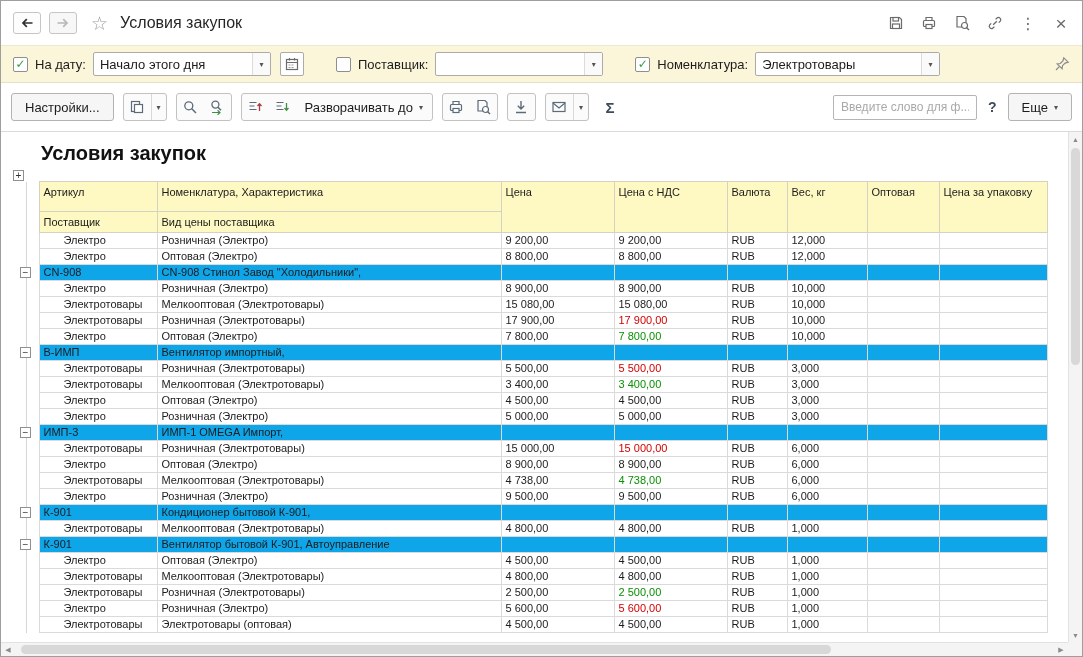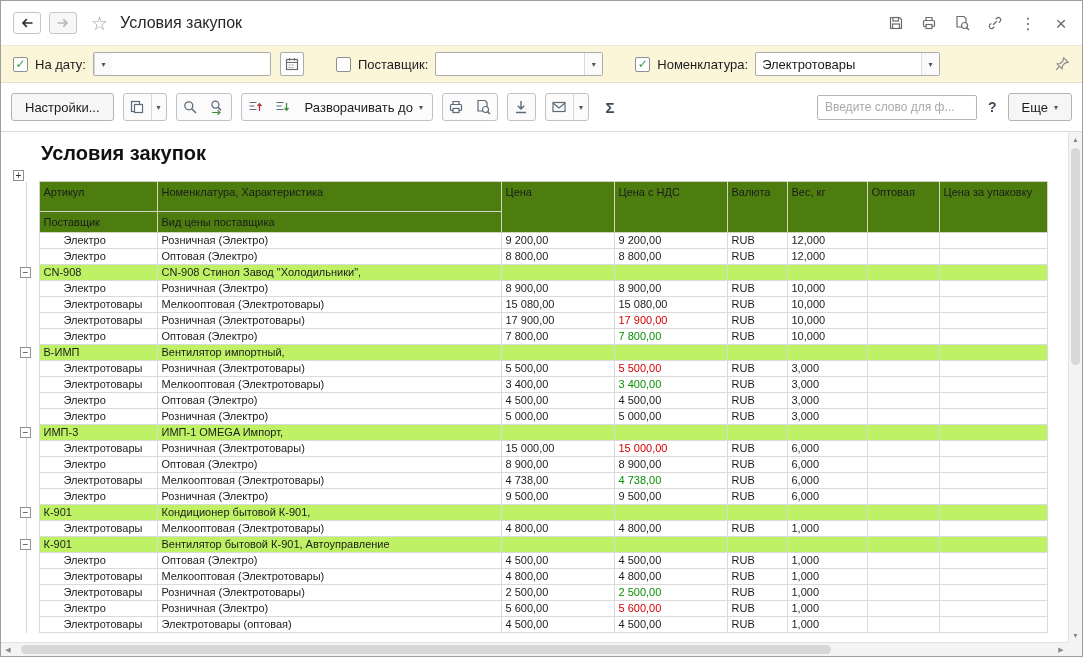--- a/index.html
+++ b/index.html
@@ -33,38 +33,38 @@
 
   
   .toolbar { height:48px; display:flex; align-items:center; gap:9px; padding:0 10px; background:#fff; flex:0 0 auto; }
   .btn { font-family:inherit; font-size:13px; color:#1c1c1c; background:#f6f6f6; border:1px solid #b3b3b3; border-radius:3px; height:28px; padding:0 13px; cursor:pointer; display:flex; align-items:center; gap:6px; }
   .btn.yellow { background:#ffd632; border-color:#cfa900; font-weight:bold; padding:0 15px; }
   .btn-group { display:flex; align-items:center; height:28px; border:1px solid #c2c2c2; border-radius:3px; background:#fbfbfb; overflow:hidden; }
   .tb-icon { width:27px; height:26px; display:flex; align-items:center; justify-content:center; cursor:pointer; }
   .tb-text { display:flex; align-items:center; gap:6px; font-size:13px; padding:0 9px; height:26px; cursor:pointer; }
   .tb-arrow { width:15px; height:26px; display:flex; align-items:center; justify-content:center; font-size:8px; color:#555; border-left:1px solid #d9d9d9; cursor:pointer; }
   .sigma { font-size:15px; color:#3e4c59; font-weight:bold; width:24px; height:26px; display:flex; align-items:center; justify-content:center; cursor:pointer; }
-  .search-input { margin-left:auto; width:160px; height:25px; border:1px solid #b5b5b5; border-radius:2px; padding:0 7px; font-size:12px; font-family:inherit; color:#333; }
+  .search-input { margin-left:auto; width:144px; height:25px; border:1px solid #b5b5b5; border-radius:2px; padding:0 7px; font-size:12px; font-family:inherit; color:#333; }
   .search-input::placeholder { color:#a9a9a9; }
   .help { font-size:14px; color:#3e4c59; font-weight:bold; cursor:pointer; padding:0 2px; }
   .arr { font-size:8px; color:#555; }
 
   
   .report { position:relative; flex:1; background:#fff; border-top:1px solid #dadada; overflow:hidden; }
   .report-inner { position:absolute; top:0; left:0; right:14px; bottom:14px; overflow:hidden; }
   .rtitle { margin:10px 0 16px 40px; font-size:20px; font-weight:bold; color:#111; }
   .top-expander { position:absolute; left:12px; top:38px; }
   .expander { display:inline-block; width:11px; height:11px; border:1px solid #8f8f8f; background:#fff; font-size:10px; line-height:9px; text-align:center; color:#333; cursor:pointer; }
 
   .report-table { border-collapse:collapse; table-layout:fixed; margin-left:8px; font-size:11px; width:1038px; }
-  .report-table th { background:#4d7c0f; border:1px solid #d6d2c2; font-weight:normal; text-align:left; vertical-align:top; padding:4px 4px; font-size:11px; white-space:normal; }
+  .report-table th { background:#fef9c3; border:1px solid #d6d2c2; font-weight:normal; text-align:left; vertical-align:top; padding:4px 4px; font-size:11px; white-space:normal; }
   .report-table tr.h1 th { height:30px; }
   .report-table tr.h2 th { height:21px; }
   .report-table td { border:1px solid #dadada; padding:0 4px; height:15px; line-height:15px; white-space:nowrap; overflow:hidden; font-size:11px; }
-  .report-table tr.group td { background:#bef264; }
+  .report-table tr.group td { background:#0ea5e9; }
   .num { text-align:left; }
   .supplier { padding-left:24px !important; }
   .red { color:#d40000; }
   .green { color:#089000; }
   .gutter-cell, .gutter-head { border:none !important; background:#fff !important; position:relative; }
   .gutter-cell::before, .gutter-head::before { content:""; position:absolute; left:17px; top:0; bottom:0; border-left:1px solid #d6d6d6; }
   .gutter-cell .expander { position:absolute; left:11px; top:2px; background:#fff; }
 
   
   .vscroll { position:absolute; top:0; right:0; bottom:14px; width:14px; background:#f4f4f4; border-left:1px solid #e2e2e2; display:flex; flex-direction:column; }
@@ -126,20 +126,21 @@
       <span class="ticon close-x">×</span>
     </div>
   </div>
 
   <div class="filterbar">
     <span class="checkbox on">
         <span class="tick">✓</span>
       </span>
     <span class="flabel">На дату:</span>
     <div class="combo" style="width:178px;">
+      <span class="combo-val" style="flex:1;">Начало этого дня</span>
       <span class="combo-btn">▾</span>
     </div>
     <span class="sq-btn">
       <svg width="16" height="16" viewBox="0 0 16 16">
           <rect x="2.5" y="3.5" width="11" height="10" fill="none" stroke="#6b6b6b" stroke-width="1.2"></rect>
           <path d="M2.5 6.5h11M5.5 2v2.5M10.5 2v2.5" stroke="#6b6b6b" stroke-width="1.2" fill="none"></path>
           <path d="M4.5 9h2M7.5 9h2M4.5 11.5h2M7.5 11.5h2" stroke="#9a9a9a" stroke-width="1" fill="none"></path>
         </svg>
     </span>
     <span class="fgap"></span>

